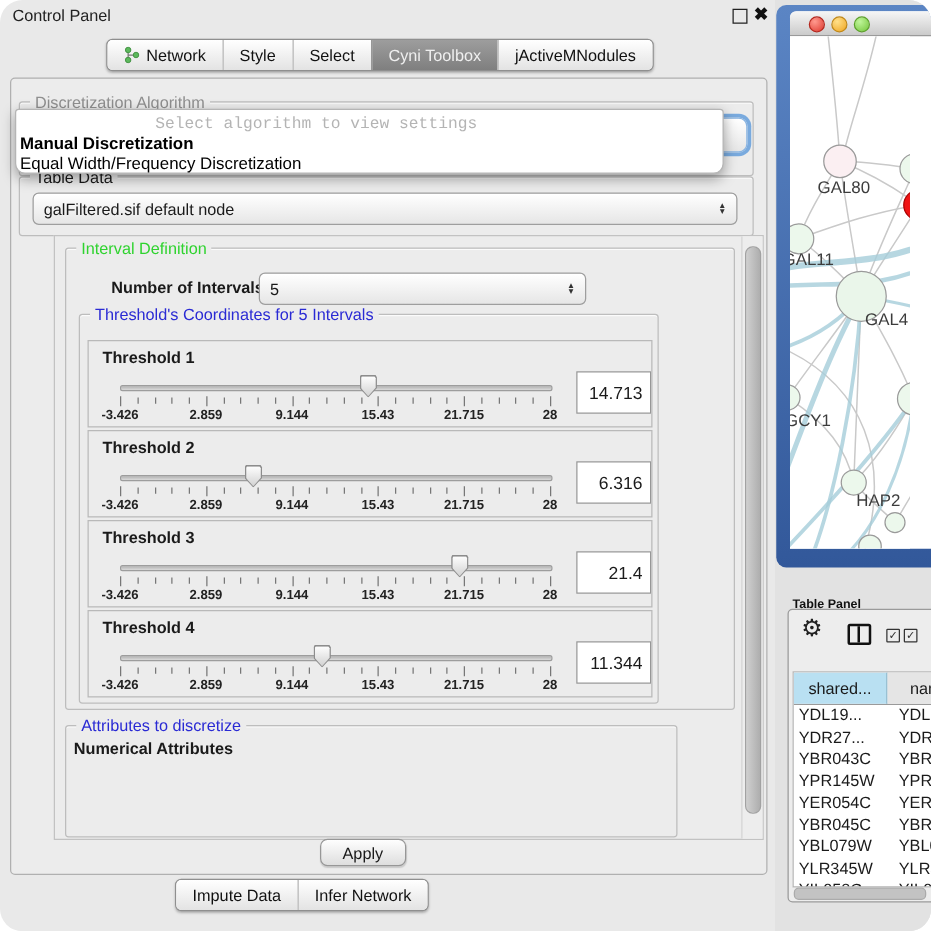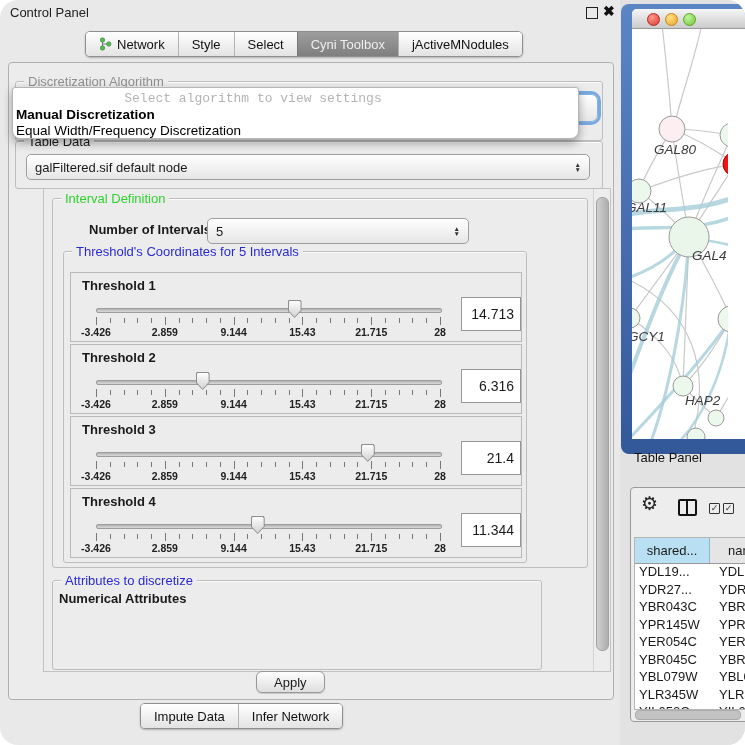--- a/index.html
+++ b/index.html
@@ -107,23 +107,23 @@
   #right-bg{left:620px;top:0;width:125px;height:745px;background:#e2e2e2;}
   #net-frame{left:621px;top:4px;width:124px;height:450px;border-radius:8px 0 0 8px;
              background:linear-gradient(#5b85c4,#32589a);}
   #net-window{left:632px;top:9px;width:113px;height:430px;background:#fff;border-radius:5px 0 0 0;overflow:hidden;}
   #net-titlebar{position:absolute;left:0;top:0;width:100%;height:19px;
                 background:linear-gradient(#f6f6f6,#cbcbcb);border-bottom:1px solid #9a9a9a;}
   .light{position:absolute;top:4px;width:11px;height:11px;border-radius:50%;}
   #light-close{left:15px;background:radial-gradient(circle at 35% 30%,#ff9a8f,#de3a30);border:1px solid #b5281f;}
   #light-min{left:33px;background:radial-gradient(circle at 35% 30%,#ffe08a,#efa521);border:1px solid #c08818;}
   #light-zoom{left:51px;background:radial-gradient(circle at 35% 30%,#c0f59a,#74c63c);border:1px solid #5da02c;}
-  #net-canvas{position:absolute;left:0;top:20px;width:96px;height:410px;background:#fff;overflow:hidden;font-style:italic;}
-
-  #tp-title{left:634px;top:450px;font-size:13px;color:#111;}
+  #net-canvas{position:absolute;left:0;top:20px;width:96px;height:410px;background:#fff;overflow:hidden;}
+
+  #tp-title{left:634px;top:478px;font-size:10px;color:#111;font-weight:bold;}
   #table-panel{left:630px;top:487px;width:130px;height:233px;background:#ededed;
                border:1px solid #9a9a9a;border-radius:4px;overflow:hidden;}
   #tp-gear{position:absolute;left:10px;top:6px;font-size:19px;color:#222;
            font-family:"DejaVu Sans",sans-serif;line-height:1;}
   #tp-split{position:absolute;left:47px;top:11px;width:15px;height:13px;border:2px solid #111;border-radius:2px;}
   #tp-split .mid{position:absolute;left:6px;top:0;width:2px;height:13px;background:#111;}
   .tp-check{position:absolute;top:15px;width:9px;height:9px;border:1.5px solid #333;border-radius:1px;
             font-size:9px;line-height:9px;text-align:center;color:#333;}
   #tp-check1{left:78px;} #tp-check2{left:92px;}
   #tp-table{position:absolute;left:3px;top:49px;width:126px;height:171px;background:#fff;

